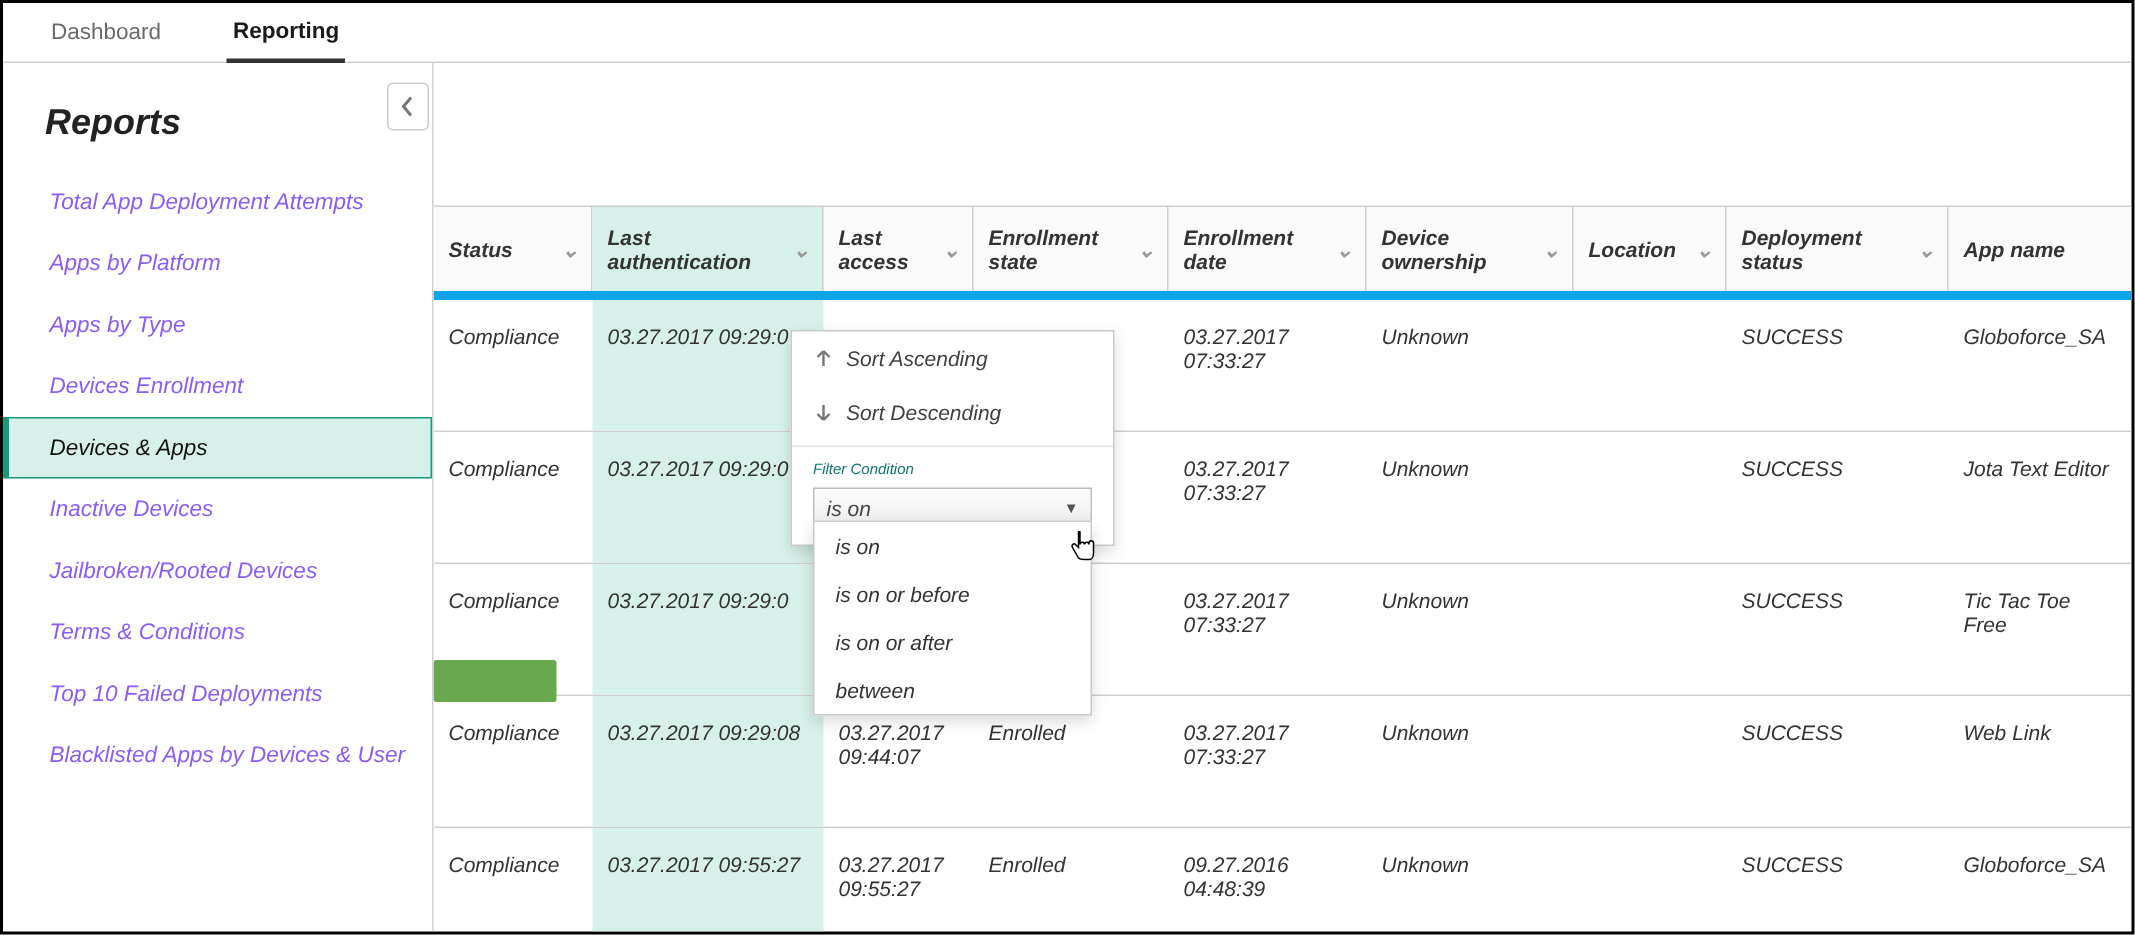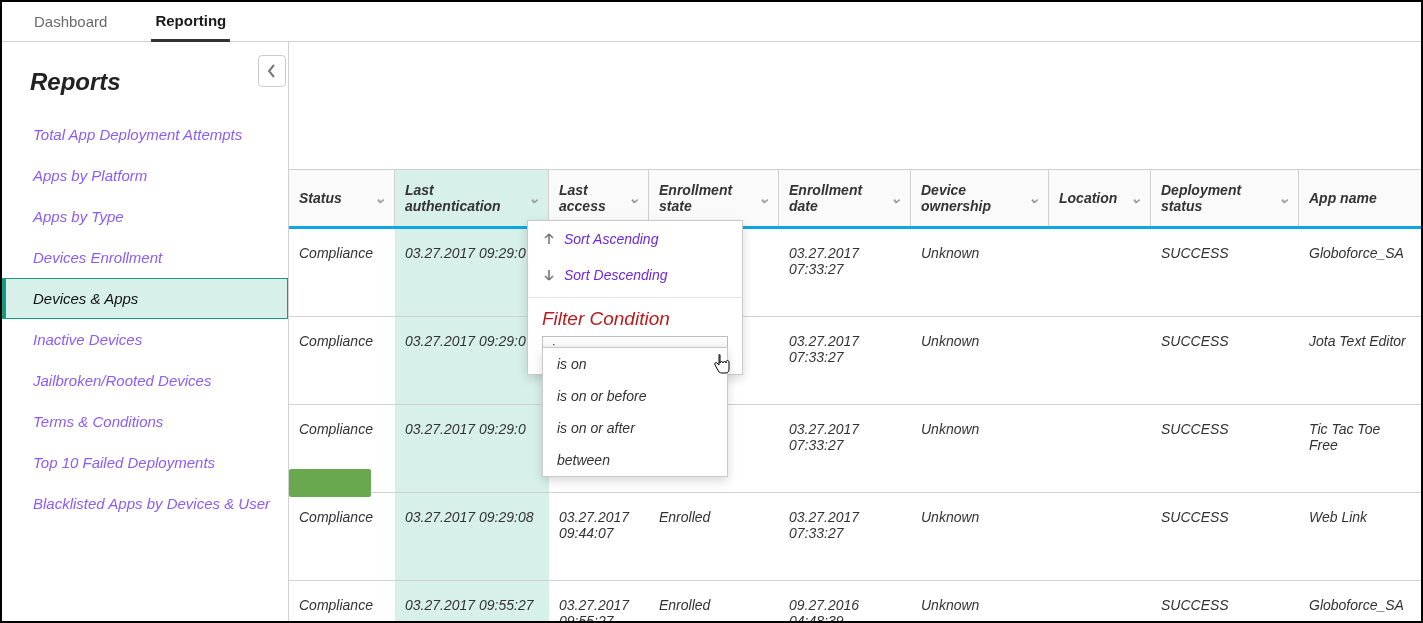--- a/index.html
+++ b/index.html
@@ -20,21 +20,21 @@
   .side-item { padding: 11px 0 11px 30px; font-size: 15px; color: #8b5cf6; cursor: pointer; border: 1px solid transparent; }
   .side-item.active { background: #d7f0e9; border: 1px solid #179b80; border-left: 4px solid #179b80; padding-left: 27px; color: #111; }
 
   
   .collapse-handle { position: absolute; left: 256px; top: 13px; width: 28px; height: 32px; border: 1px solid #ccc; border-radius: 4px; background: #fff; display: flex; align-items: center; justify-content: center; color: #666; cursor: pointer; z-index: 5; }
 
   
   .main { flex: 1; border-left: 1px solid #d0d0d0; overflow: hidden; }
   .main-spacer { height: 95px; }
   .table { width: 100%; }
-  .thead { display: flex; border-top: 1px solid #d0d0d0; border-bottom: 3px solid #0ea5e9; background: #fafafa; margin-top: 32px; }
+  .thead { display: flex; border-top: 1px solid #d0d0d0; border-bottom: 6px solid #0ea5e9; background: #fafafa; }
   .th { border-right: 1px solid #d0d0d0; padding: 12px 8px 12px 10px; font-weight: 700; color: #333; display: flex; align-items: center; justify-content: space-between; font-size: 14px; }
   .th .chev { color: #9a9a9a; }
   .th.hl { background: #d7f0e9; }
   .tbody { }
   .tr { display: flex; border-bottom: 1px solid #d0d0d0; min-height: 88px; }
   .td { border-right: 0 solid transparent; padding: 16px 8px 16px 10px; font-size: 14px; color: #333; word-break: break-word; }
   .td.hl { background: #d7f0e9; }
 
   
   .c-status { width: 106px; }
@@ -42,23 +42,23 @@
   .c-access { width: 100px; }
   .c-enr-st { width: 130px; }
   .c-enr-dt { width: 132px; justify-content: space-between; }
   .c-owner  { width: 138px; }
   .c-loc    { width: 102px; }
   .c-deploy { width: 148px; }
   .c-app    { width: 118px; }
 
   
   .popup { position: absolute; left: 525px; top: 178px; width: 216px; background: #fff; border: 1px solid #c9c9c9; box-shadow: 0 4px 10px rgba(0,0,0,.15); z-index: 20; }
-  .pp-row { display: flex; align-items: center; gap: 8px; padding: 10px 14px; color: #6d28d9; cursor: pointer; }
+  .pp-row { display: flex; align-items: center; gap: 8px; padding: 10px 14px; color: #404040; cursor: pointer; }
   .pp-sep { border-top: 1px solid #e2e2e2; margin: 4px 0 0 0; }
-  .pp-section-label { padding: 10px 0 6px 14px; font-size: 19px; color: #b91c1c; }
+  .pp-section-label { padding: 10px 0 6px 14px; font-size: 10px; color: #0f766e; }
   .pp-select { margin: 0 14px 10px 14px; height: 28px; border: 1px solid #bdbdbd; background: linear-gradient(#fdfdfd,#ececec); padding: 0 8px; display: flex; align-items: center; justify-content: space-between; color: #444; cursor: pointer; position: relative; }
   .pp-select .caret { font-size: 10px; color: #555; }
   .dropdown { position: absolute; left: 14px; right: 14px; top: 126px; background: #fff; border: 1px solid #c9c9c9; box-shadow: 0 4px 10px rgba(0,0,0,.15); z-index: 30; }
   .dd-item { padding: 8px 14px; color: #333; cursor: pointer; }
   .apply-btn { position: absolute; left: 0; top: 240px; width: 82px; height: 28px; background: #6aa84f; border-radius: 2px; z-index: 8; }
 
   .cursor { position: absolute; left: 712px; top: 312px; z-index: 50; font-size: 16px; color: #000; pointer-events: none; }
 
   svg { display: block; }
 </style>

